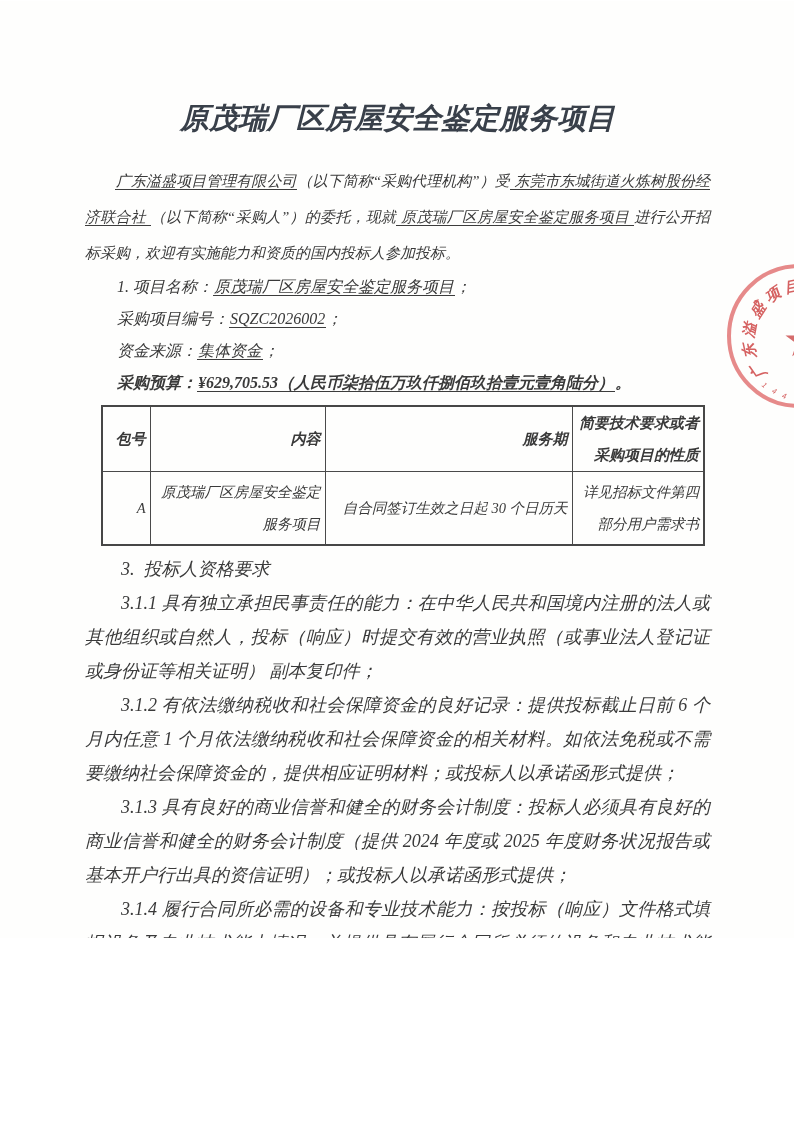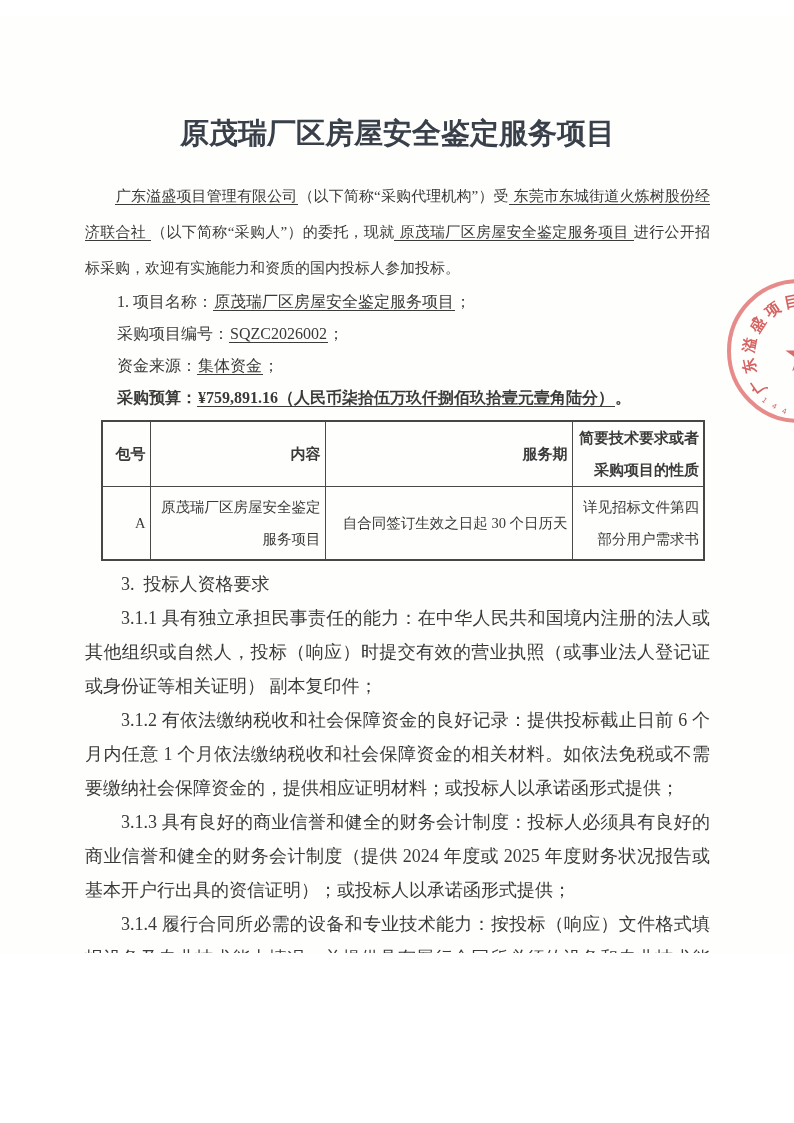--- a/index.html
+++ b/index.html
@@ -1,20 +1,21 @@
 <!DOCTYPE html>
 <html><head>
 <meta charset="utf-8">
 <style>
   html,body { margin:0; padding:0; background:#ffffff; }
   .page {
-    position:relative; width:794px; height:937px; margin:16px auto;
+    position:relative; width:794px; height:937px; margin:1px auto;
     background:#fefefdff; overflow:hidden;
     font-family:"Liberation Serif","DejaVu Serif",serif;
     color:#3a3a3a;
+    font-style:italic;
   }
   .content { padding:96px 84px 0 85px; }
   .title { text-align:center; font-size:29px; line-height:42px; font-weight:600;
            color:#39404a; margin:0 0 24px 0; }
   .title .tline { display:block; }
   .para  { font-size:15px; line-height:36px; text-align:justify;
            text-indent:2em; margin:0; }
   .items p { font-size:16px; line-height:32px; text-indent:2em; margin:0; }
   .para3 { font-size:18px; line-height:34px; text-align:justify;
            text-indent:2em; margin:0; }
@@ -59,21 +60,21 @@
     <h1 class="title">
       <span class="tline">原茂瑞厂区房屋安全鉴定服务项目</span>
     </h1>
 
     <p class="para"><span class="u">广东溢盛项目管理有限公司</span><span>（以下简称“采购代理机构”）受</span><span class="u"> 东莞市东城街道火炼树股份经济联合社 </span><span>（以下简称“采购人”）的委托，现就</span><span class="u"> 原茂瑞厂区房屋安全鉴定服务项目 </span><span>进行公开招标采购，欢迎有实施能力和资质的国内投标人参加投标。</span></p>
 
     <div class="items">
       <p><span>1. 项目名称：</span><span class="u">原茂瑞厂区房屋安全鉴定服务项目</span><span>；</span></p>
       <p><span>采购项目编号：</span><span class="u">SQZC2026002</span><span>；</span></p>
       <p><span>资金来源：</span><span class="u">集体资金</span><span>；</span></p>
-      <p class="bold"><span>采购预算：</span><span class="u">¥759,891.16（人民币柒拾伍万玖仟捌佰玖拾壹元壹角陆分）</span><span>。</span></p>
+      <p class="bold"><span>采购预算：</span><span class="u">¥629,705.53（人民币柒拾伍万玖仟捌佰玖拾壹元壹角陆分）</span><span>。</span></p>
     </div>
 
     <table class="proc">
       <colgroup>
         <col style="width:48px">
           <col style="width:175px">
           <col style="width:247px">
           <col style="width:132px">
       </colgroup>
       <tbody>

